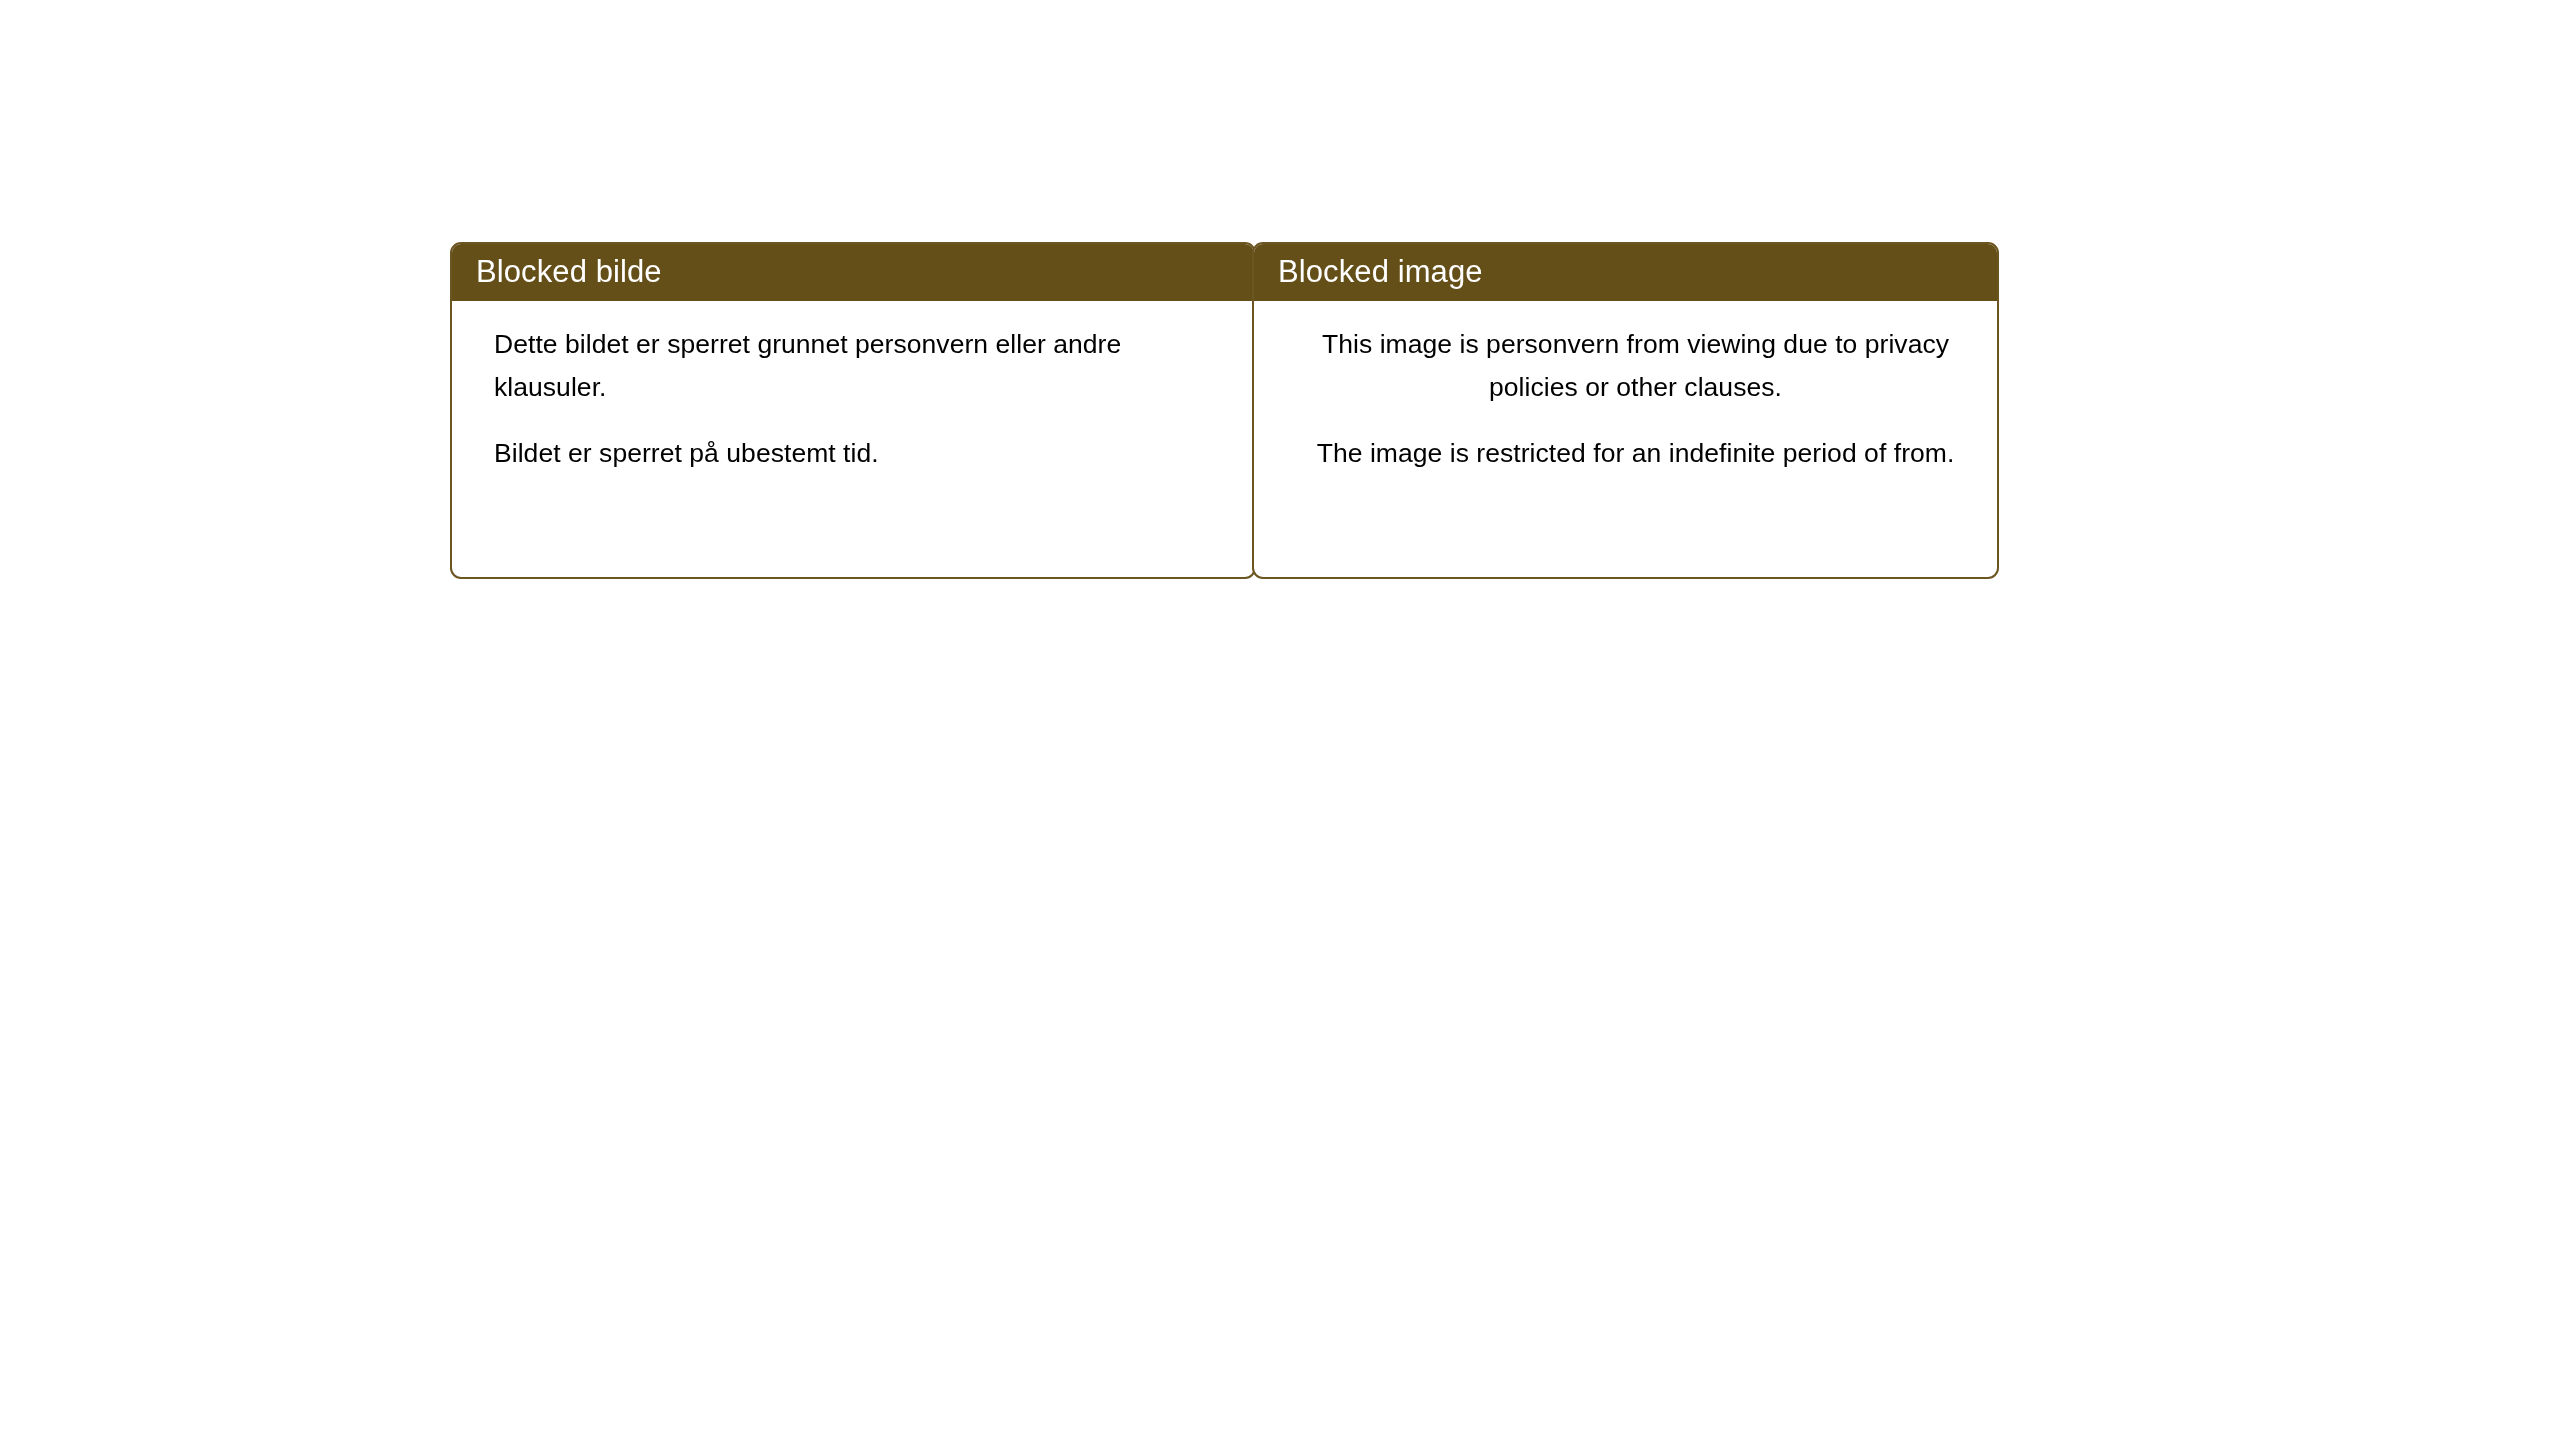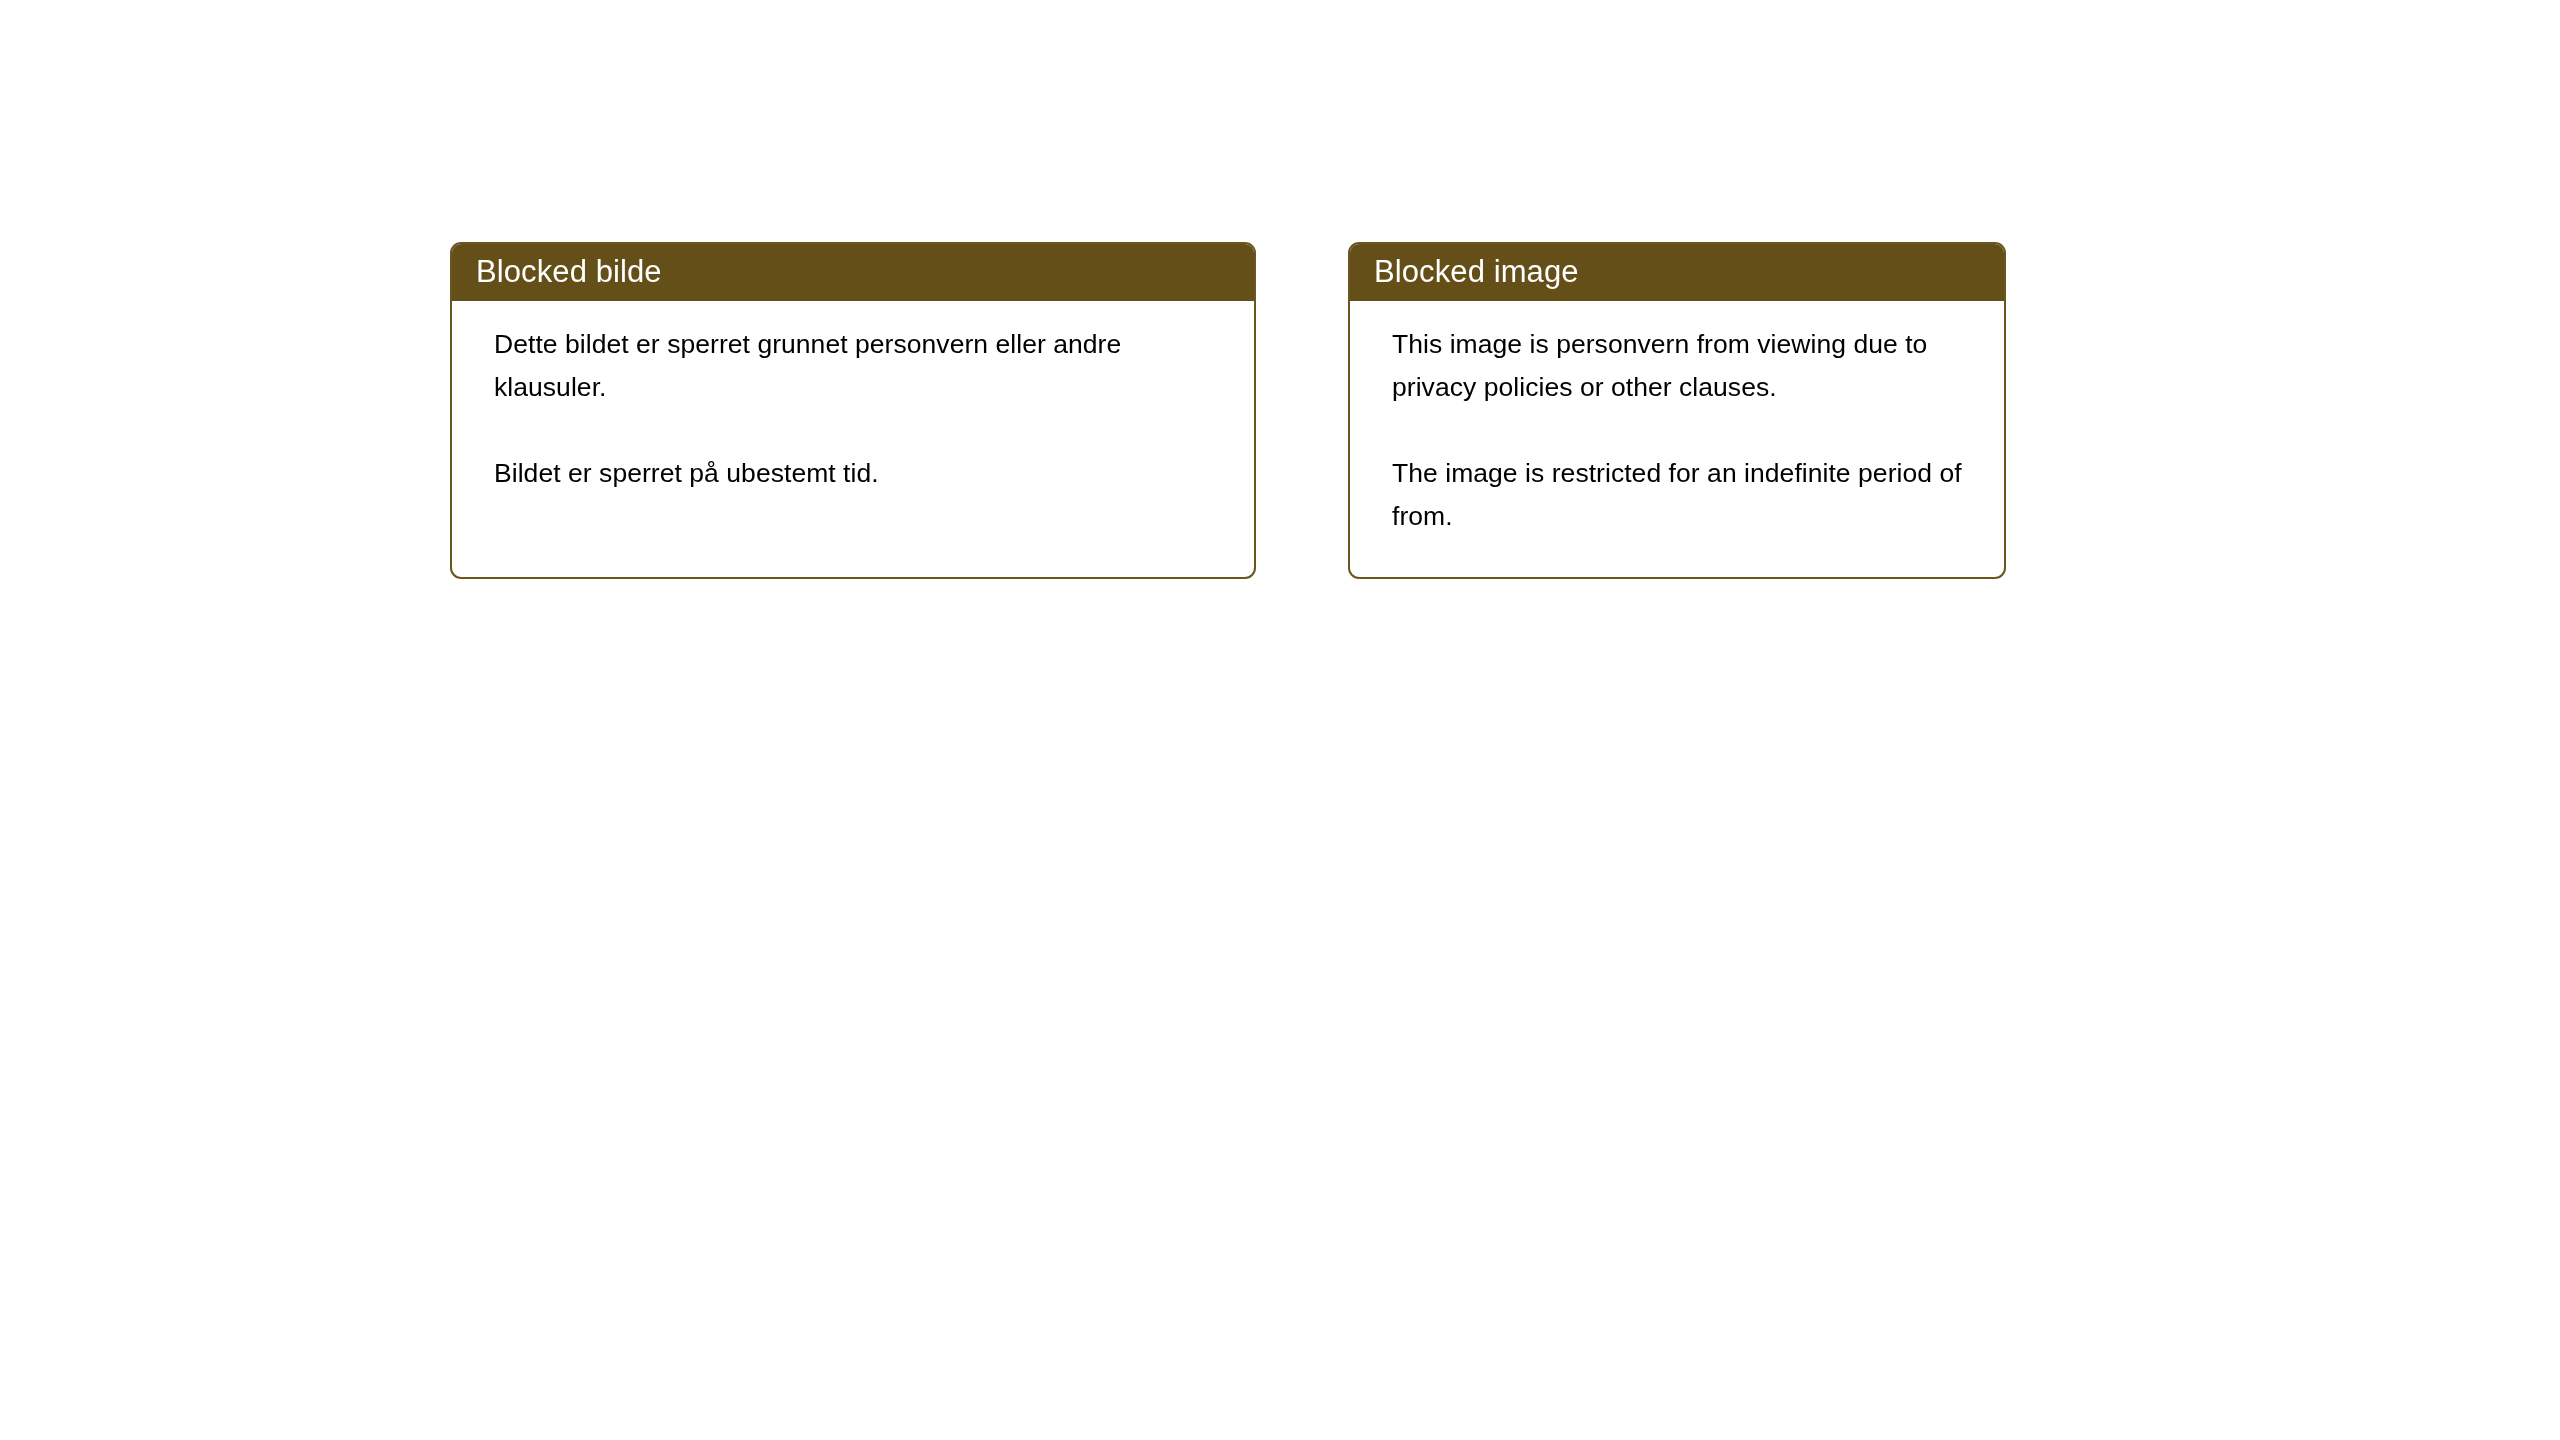--- a/index.html
+++ b/index.html
@@ -34,22 +34,23 @@
     overflow: hidden;
     height: 337px;
   }
 
   .notice-card.card-left {
     left: 450px;
     width: 806px;
   }
 
   .notice-card.card-right {
-    left: 1348px;
-    width: 658px;
+    left: 1252px;
+    width: 747px;
+    text-align: center;
   }
 
   .notice-header {
     background: #654f18;
     height: 59px;
     margin: -2px -2px 0 -2px;
     border-top-left-radius: 10px;
     border-top-right-radius: 10px;
     display: flex;
     align-items: center;
@@ -74,21 +75,21 @@
   .notice-paragraph {
     color: #000000;
     font-size: 26.5px;
     font-weight: 400;
     line-height: 43px;
     margin: 0;
     letter-spacing: 0.05px;
   }
 
   .notice-paragraph + .notice-paragraph {
-    margin-top: 43px;
+    margin-top: 23px;
   }
 </style>
 </head>
 <body>
 
 <div class="panel-stage">
 
   <section class="notice-card card-left">
     <div class="notice-header">
       <h2 class="notice-header-title">Blocked bilde</h2>

